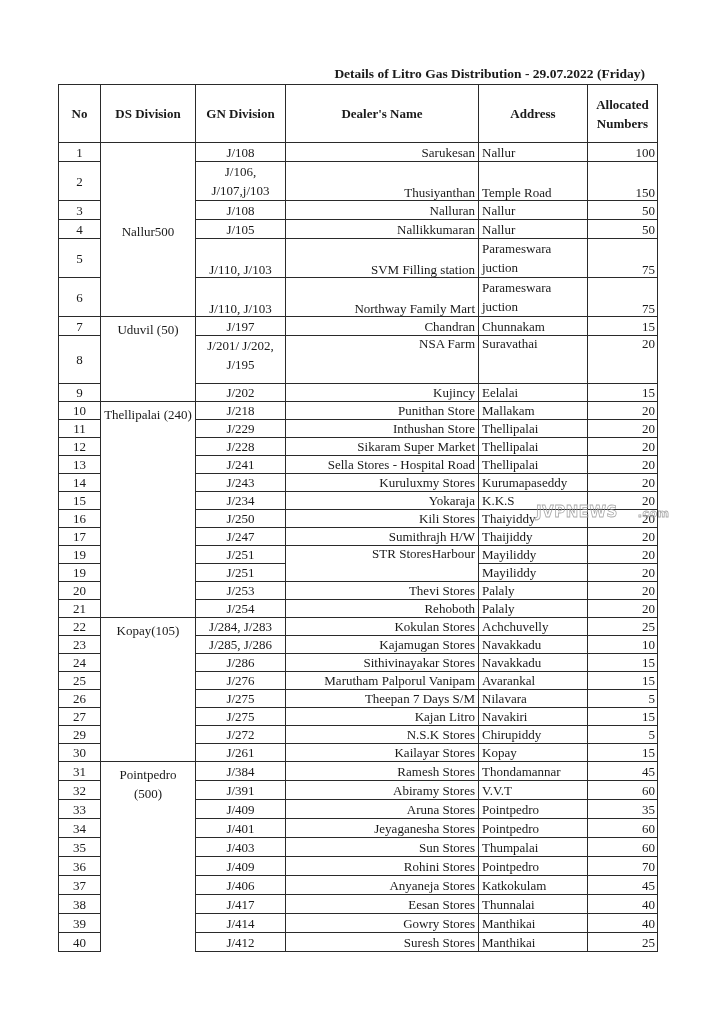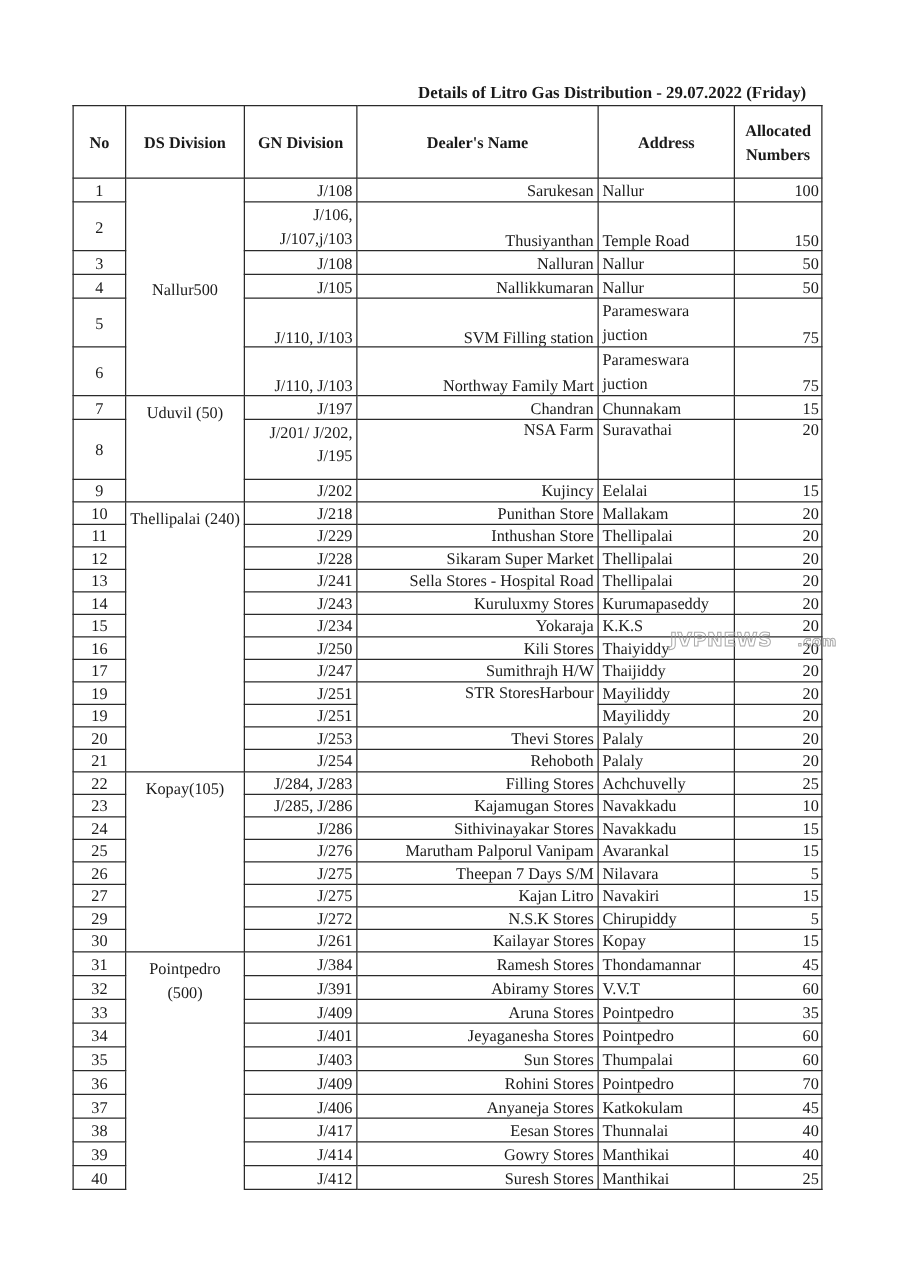--- a/index.html
+++ b/index.html
@@ -23,21 +23,21 @@
   col.c-ad { width:109px; }
   col.c-al { width:70px; }
   th, td {
     border:1.6px solid #2a2a2a; padding:0 3px; line-height:15px; vertical-align:middle;
     white-space:nowrap; overflow:hidden;
   }
   th { font-weight:bold; font-size:13px; height:57px; text-align:center; }
   th.al { line-height:19px; white-space:normal; }
   td.no { text-align:center; }
   td.ds { text-align:center; vertical-align:top; padding-top:3px; line-height:19px; white-space:normal; }
-  td.gn { text-align:right; }
+  td.gn { text-align:center; }
   td.dn { text-align:right; }
   td.ad { text-align:left; }
   td.al { text-align:right; padding-right:2px; }
   td.bottom { vertical-align:bottom; }
   td.top { vertical-align:top; }
   td.wrap { white-space:normal; line-height:19px; }
   td.ds.open-bottom { border-bottom:none; border-left:none; }
   td.ds.mid { vertical-align:middle;margin-top:14px; }
   .watermark {
     position:absolute; left:536px; top:503px; font-family:"DejaVu Sans",sans-serif;
@@ -217,21 +217,21 @@
         <td class="no">21</td>
         <td class="gn">J/254</td>
         <td class="dn">Rehoboth</td>
         <td class="ad">Palaly</td>
         <td class="al">20</td>
       </tr>
       <tr style="height: 18px;">
         <td class="no">22</td>
         <td class="ds" rowspan="8">Kopay(105)</td>
         <td class="gn">J/284, J/283</td>
-        <td class="dn">Filling Stores</td>
+        <td class="dn">Kokulan Stores</td>
         <td class="ad">Achchuvelly</td>
         <td class="al">25</td>
       </tr>
       <tr style="height: 18px;">
         <td class="no">23</td>
         <td class="gn">J/285, J/286</td>
         <td class="dn">Kajamugan Stores</td>
         <td class="ad">Navakkadu</td>
         <td class="al">10</td>
       </tr>

